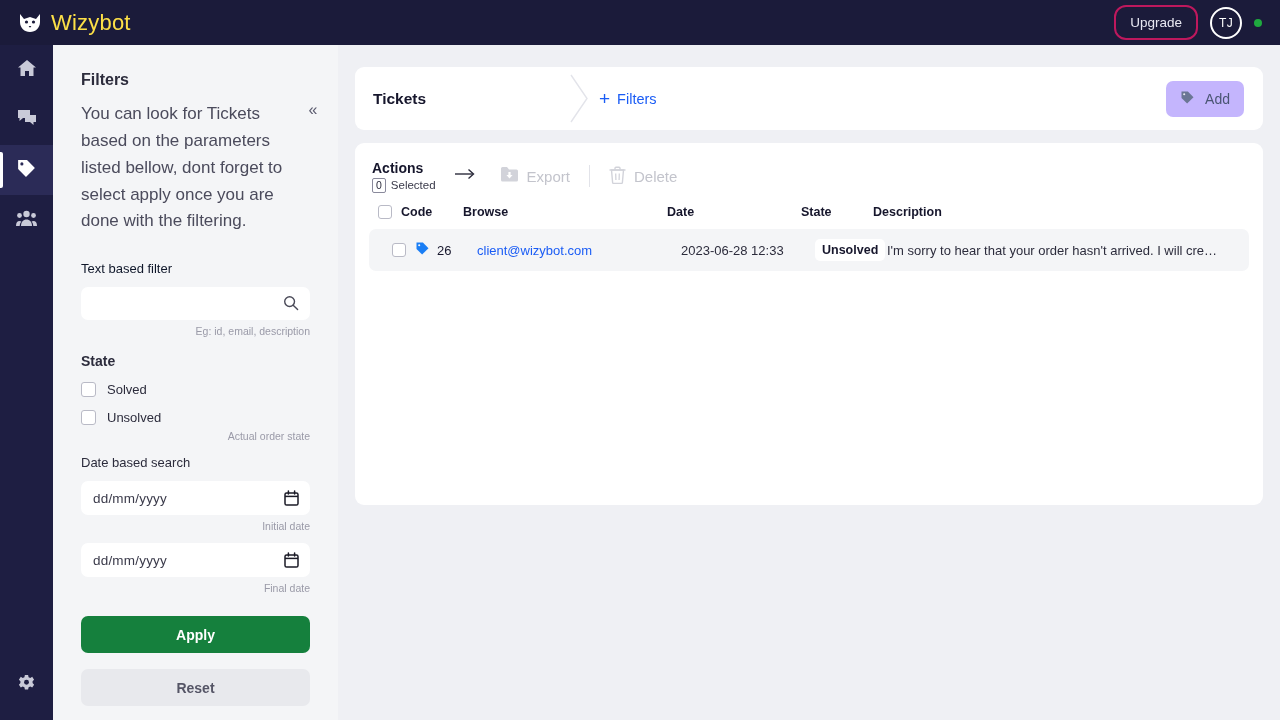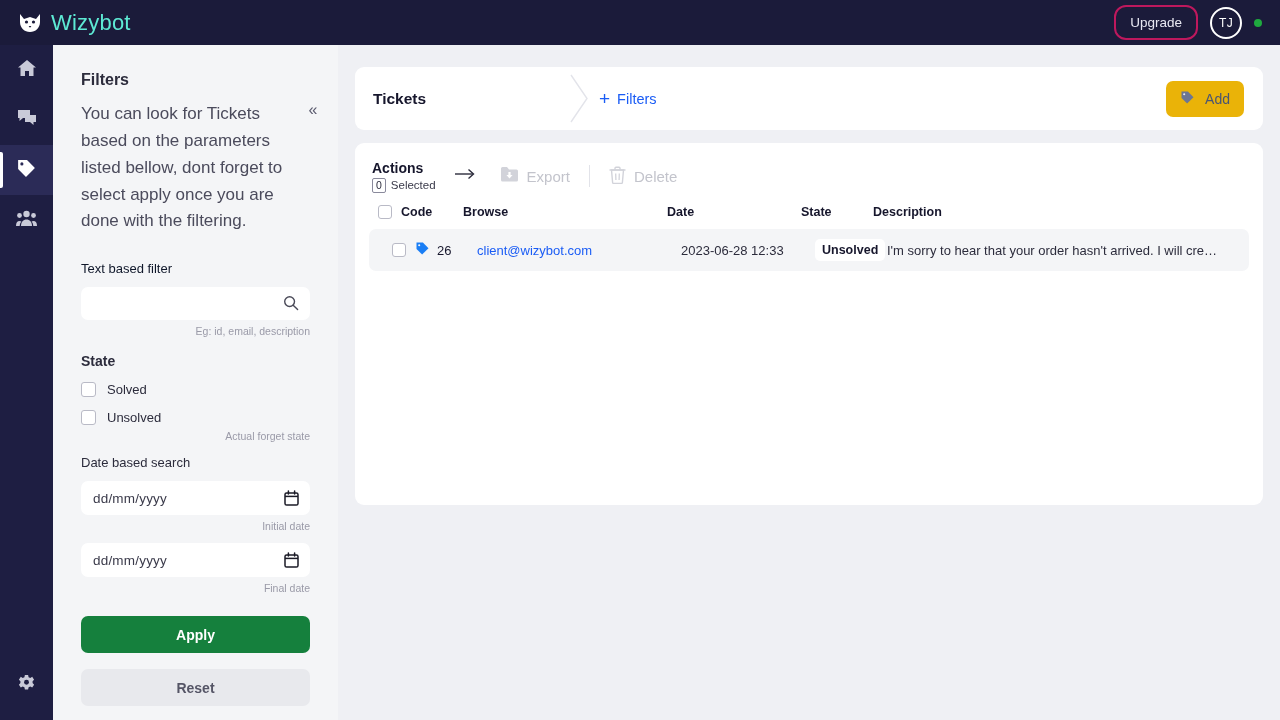--- a/index.html
+++ b/index.html
@@ -11,21 +11,21 @@
   }
   #app { position: relative; width: 1280px; height: 720px; }
 
   
   .topbar {
     position: absolute; top: 0; left: 0; width: 1280px; height: 45px;
     background: #1b1b3a; display: flex; align-items: center;
     justify-content: space-between; padding: 0 18px; z-index: 5;
   }
   .brand { display: flex; align-items: center; gap: 9px; }
-  .brand-name { color: #5eead4; font-size: 22px; font-weight: 400; letter-spacing: .2px; }
+  .brand-name { color: #fde047; font-size: 22px; font-weight: 400; letter-spacing: .2px; }
   .brand-icon { width: 24px; height: 20px; display: block; }
   .top-right { display: flex; align-items: center; gap: 12px; }
   .upgrade-btn {
     border: 2px solid #be185d; border-radius: 12px; color: #e8e8f2;
     font-size: 13.5px; padding: 8px 14px; background: transparent;
     font-family: inherit; cursor: pointer;
   }
   .avatar {
     width: 32px; height: 32px; border-radius: 50%;
     border: 2px solid #ffffff; color: #ffffff; font-size: 12px;
@@ -109,21 +109,21 @@
   .header-left { padding-left: 18px; width: 212px; }
   .header-title { font-size: 15.5px; font-weight: 700; color: #16162c; }
   .header-sub { font-size: 12px; line-height: 1.45; color: #4d4d60; margin-top: 3px; }
   .chev-divider { width: 26px; height: 63px; position: relative; }
   .filters-link {
     display: flex; align-items: center; gap: 7px; color: #1a5cf5;
     font-size: 14.5px; cursor: pointer; margin-left: 6px;
   }
   .plus { font-size: 19px; line-height: 1; font-weight: 400; }
   .add-btn {
-    margin-left: auto; margin-right: 19px; background: #eab308;
+    margin-left: auto; margin-right: 19px; background: #c4b5fd;
     border-radius: 7px; display: flex; align-items: center; gap: 10px;
     padding: 9px 14px; cursor: pointer; border: none; font-family: inherit;
   }
   .add-label { font-size: 14px; color: #4a5573; }
 
   .table-card {
     position: absolute; top: 98px; left: 17px; width: 908px; height: 362px;
     background: #ffffff; border-radius: 9px;
   }
   .actions-bar { display: flex; align-items: center; padding: 18px 0 0 17px; height: 48px; }
@@ -266,21 +266,21 @@
 
     <div class="state-label">State</div>
     <div class="checkbox-row">
       <span class="checkbox"></span>
       <span class="checkbox-text">Solved</span>
     </div>
     <div class="checkbox-row">
       <span class="checkbox"></span>
       <span class="checkbox-text">Unsolved</span>
     </div>
-    <div class="hint">Actual forget state</div>
+    <div class="hint">Actual order state</div>
 
     <div class="date-label">Date based search</div>
 
     <div class="date-field">
       <span class="date-text">dd/mm/yyyy</span>
       <span class="cal-icon">
         <svg width="15" height="16" viewBox="0 0 15 16">
           <rect x="1" y="3" width="13" height="12" rx="1.6" fill="none" stroke="#1a1a26" stroke-width="1.5"></rect>
           <line x1="1" y1="6.4" x2="14" y2="6.4" stroke="#1a1a26" stroke-width="1.5"></line>
           <line x1="4.4" y1="1" x2="4.4" y2="4" stroke="#1a1a26" stroke-width="1.5" stroke-linecap="round"></line>

